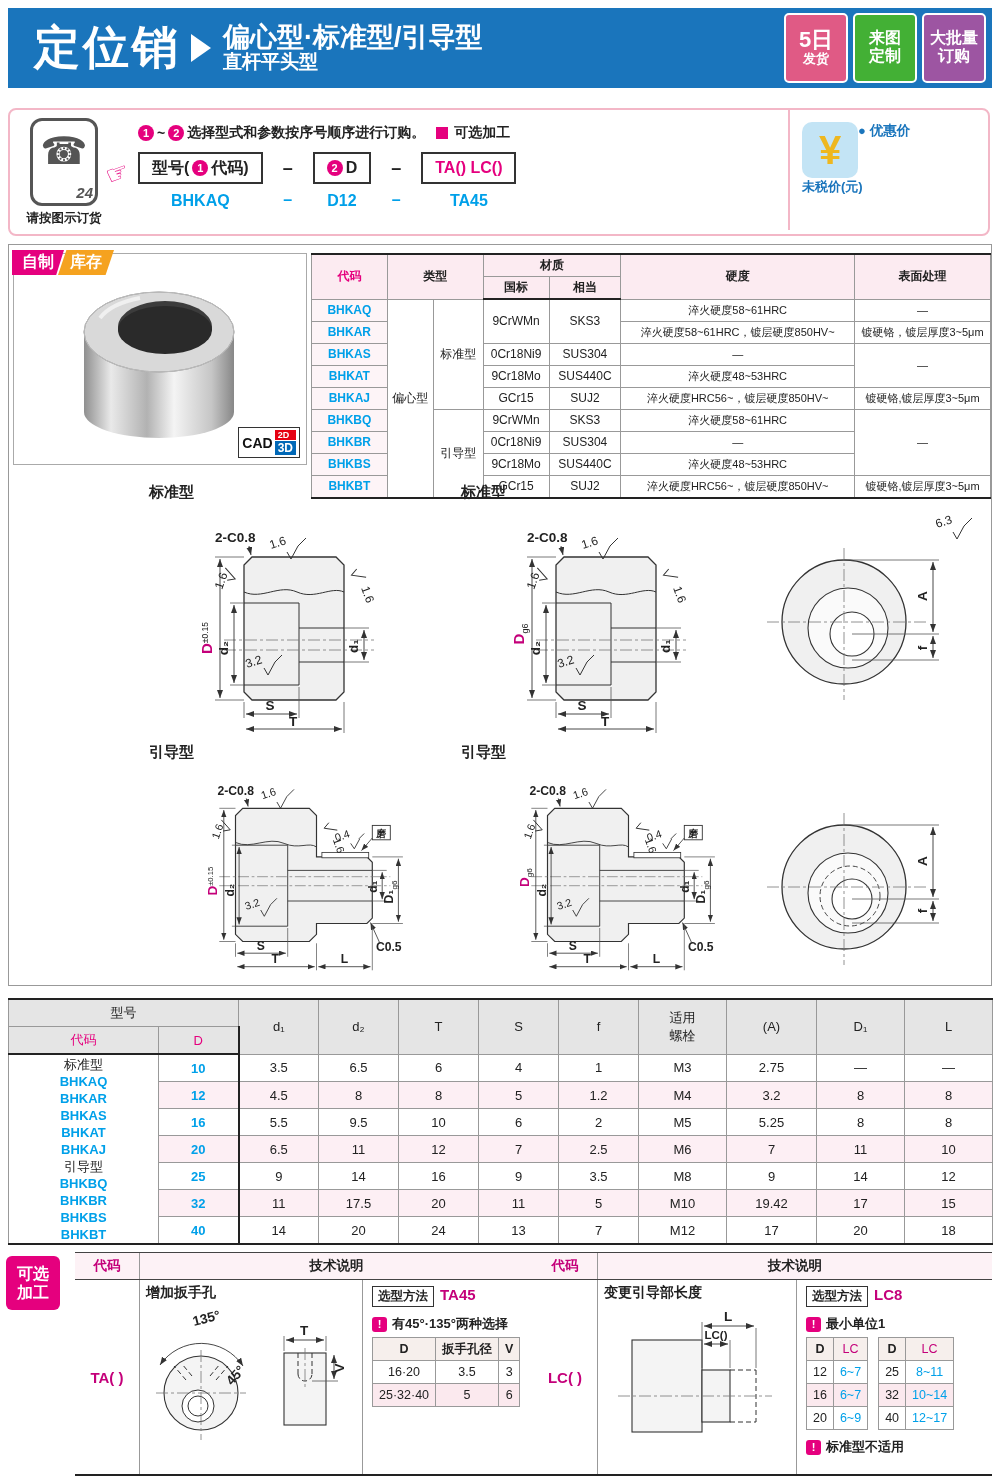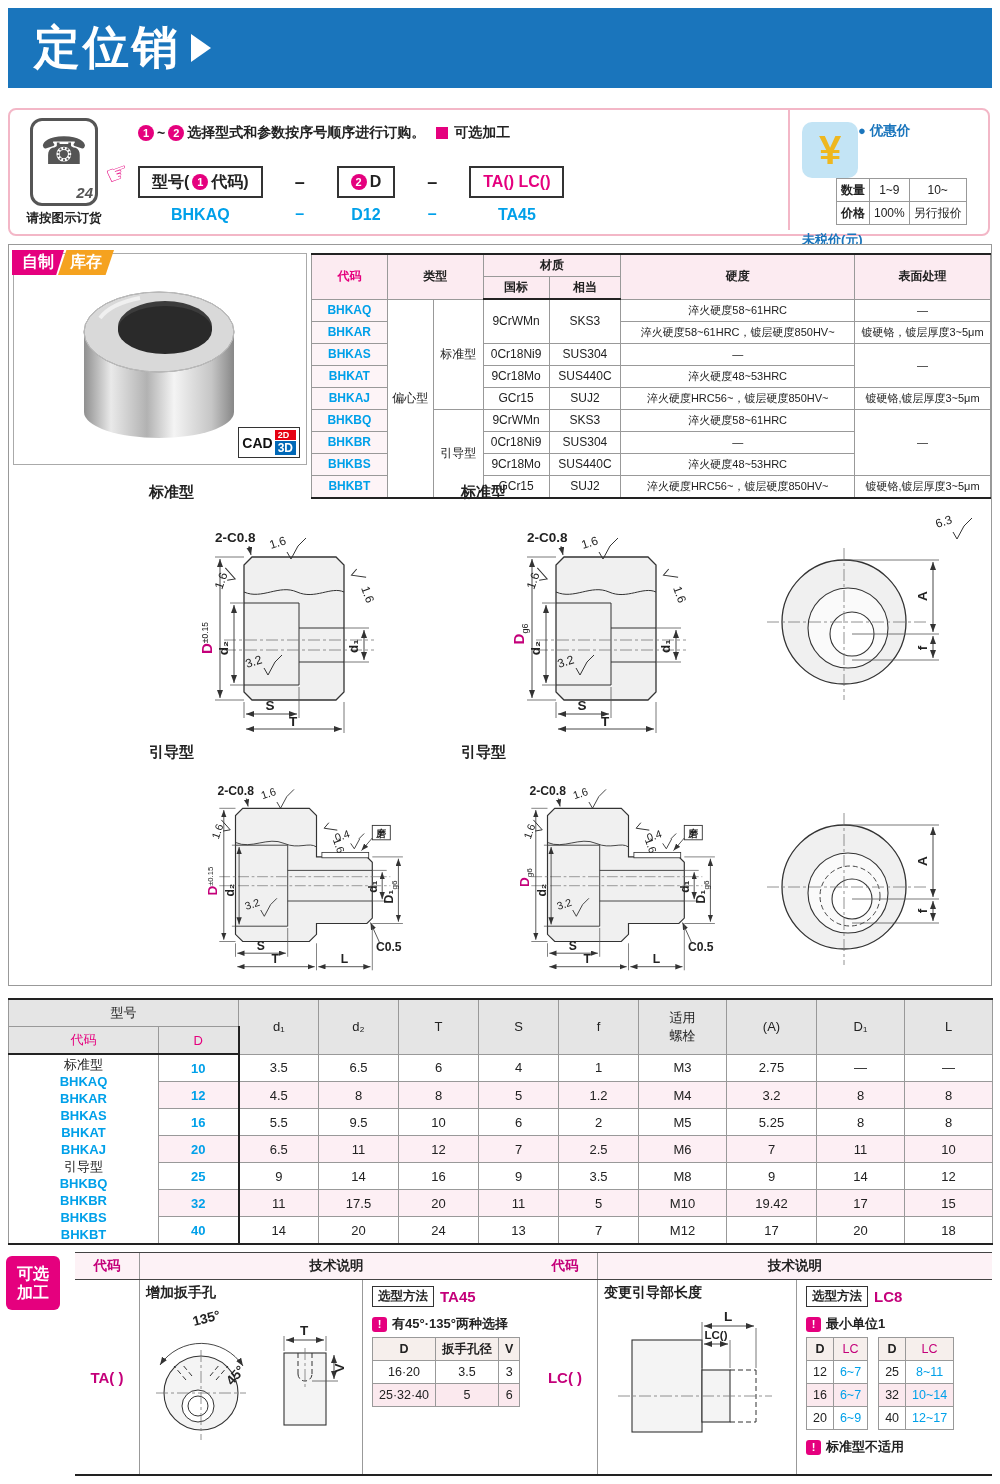--- a/index.html
+++ b/index.html
@@ -26,21 +26,21 @@
 .phone-wrap{position:absolute;left:16px;top:8px;width:76px;text-align:center;}
 .phone-box{width:62px;height:82px;margin:0 auto;border:3px solid #555;border-radius:12px;position:relative;}
 .phone-glyph{font-size:38px;color:#555;line-height:1.6;}
 .phone-24{position:absolute;right:2px;bottom:2px;font-size:15px;font-weight:bold;color:#555;font-style:italic;}
 .phone-cap{font-size:12.5px;font-weight:bold;margin-top:4px;white-space:nowrap;}
 .hand{position:absolute;left:96px;top:48px;font-size:26px;color:#e5007e;transform:rotate(-20deg);}
 .order-main{position:absolute;left:128px;top:14px;width:640px;}
 .instr{font-size:14px;font-weight:bold;display:flex;align-items:center;gap:3px;}
 .cnum{display:inline-flex;width:16px;height:16px;border-radius:50%;background:#e5007e;color:#fff;font-size:11px;font-weight:bold;align-items:center;justify-content:center;}
 .sq{display:inline-block;width:12px;height:12px;background:#e5007e;margin:0 3px 0 8px;}
-.formula{display:flex;align-items:center;margin-top:24px;gap:16px;}
+.formula{display:flex;align-items:center;margin-top:10px;gap:4px;}
 .fcol{display:flex;flex-direction:column;align-items:center;}
 .fbox{border:2px solid #333;height:28px;display:flex;align-items:center;justify-content:center;font-size:16px;font-weight:bold;gap:3px;padding:0 12px;background:#fff;}
 .fbox .mag{color:#e5007e;}
 .fdash{font-size:18px;font-weight:bold;margin:0 16px;align-self:flex-start;line-height:30px;}
 .fex{color:#00a0e9;font-size:16px;font-weight:bold;margin-top:8px;}
 .exdash{color:#00a0e9;font-size:16px;font-weight:bold;margin-top:8px;text-align:center;}
 
 .price{position:absolute;left:792px;top:12px;width:182px;}
 .yen-ico{width:56px;height:56px;background:#c3e4f5;border-radius:10px;display:flex;align-items:center;justify-content:center;font-size:40px;font-weight:bold;color:#eeb71f;float:left;}
 .price-label{clear:left;font-size:13px;font-weight:bold;color:#1a75bc;margin-top:6px;}
@@ -103,21 +103,21 @@
 .optbadge{position:absolute;left:6px;top:1256px;width:54px;height:54px;background:#e5007e;border-radius:6px;color:#fff;font-size:16px;font-weight:bold;display:flex;flex-direction:column;align-items:center;justify-content:center;line-height:1.2;}
 .opt{position:absolute;top:1252px;background:#fff;border-top:1.5px solid #444;border-bottom:2px solid #222;}
 .opt-head{display:flex;background:#fdf2f6;border-bottom:1.5px solid #444;height:26px;}
 .opt-code-h{width:64px;display:flex;align-items:center;justify-content:center;font-size:13.5px;font-weight:bold;color:#c4007a;border-right:1px solid #999;}
 .opt-desc-h{flex:1;display:flex;align-items:center;justify-content:center;font-size:13.5px;font-weight:bold;}
 .opt-body{display:flex;height:194px;}
 .opt-code{width:64px;border-right:1px solid #999;display:flex;align-items:center;justify-content:center;font-size:15px;font-weight:bold;color:#c4007a;}
 .opt-desc{flex:1;position:relative;padding:4px 6px;}
 .opt-title{font-size:14px;font-weight:bold;}
 .opt-split{position:absolute;top:0;bottom:0;border-left:1px solid #999;}
-.method{display:flex;align-items:center;gap:6px;}
+.method{display:flex;gap:6px;}
 .method .mlabel{border:1px solid #333;font-size:12.5px;font-weight:bold;padding:1px 5px;}
 .method .mval{font-size:15px;font-weight:bold;color:#c4007a;}
 .note{display:flex;align-items:center;gap:5px;font-size:13px;font-weight:bold;margin-top:8px;}
 .nicon{width:15px;height:15px;background:#e5007e;color:#fff;border-radius:3px;font-size:11px;font-weight:bold;display:inline-flex;align-items:center;justify-content:center;}
 table.mini{border-collapse:collapse;margin-top:4px;border-top:1.5px solid #333;border-bottom:1.5px solid #333;}
 table.mini th,table.mini td{border:1px solid #999;font-size:12.5px;text-align:center;padding:1px 6px;height:20px;}
 table.mini th{background:#f6efec;font-weight:bold;}
 table.mini tr.pk td{background:#fbe9ee;}
 table.mini td.blue,table.mini th.magh{color:#00a0e9;font-weight:normal;}
 table.mini th.magh{color:#c4007a;}
@@ -140,20 +140,38 @@
         <stop offset="1" stop-color="#878787"></stop>
       </linearGradient>
 </defs>
   </svg>
 
 <div class="page">
 
   <div class="hdr">
     <div class="hdr-title">定位销</div>
     <div class="hdr-arrow"></div>
+    <div class="hdr-subs">
+      <span class="hdr-sub1">偏心型·标准型/引导型</span>
+      <span class="hdr-sub2">直杆平头型</span>
+    </div>
+    <div class="hdr-badges">
+      <div class="badge pink">
+        <span class="b1">5日</span>
+        <span class="b2">发货</span>
+      </div>
+      <div class="badge green">
+        <span class="b1">来图</span>
+        <span class="b2">定制</span>
+      </div>
+      <div class="badge purple">
+        <span class="b1">大批量</span>
+        <span class="b2">订购</span>
+      </div>
+    </div>
   </div>
 
   <div class="order">
     <div class="order-div"></div>
     <div class="phone-wrap">
       <div class="phone-box">
         <div class="phone-glyph">☎</div>
         <div class="phone-24">24</div>
       </div>
       <div class="phone-cap">请按图示订货</div>
@@ -200,34 +218,20 @@
         </div>
       </div>
     </div>
 
     <div class="price">
       <div class="yen-ico">
           <span>¥</span>
         </div>
       <div class="price-right">
         <div class="price-head"><span class="dot">●</span> <span>优惠价</span></div>
-        <table class="ptab">
-          <tbody>
-              <tr>
-                <td class="h">数量</td>
-                <td>1~9</td>
-                <td>10~</td>
-              </tr>
-          <tr>
-                <td class="h">价格</td>
-                <td>100%</td>
-                <td>另行报价</td>
-              </tr>
-        </tbody>
-          </table>
       </div>
       <div class="price-label">未税价(元)</div>
     </div>
   </div>
 
   <div class="main">
     <div class="photo">
       <div class="flag">
         <span class="f1">自制</span>
         <span class="f2">库存</span>

